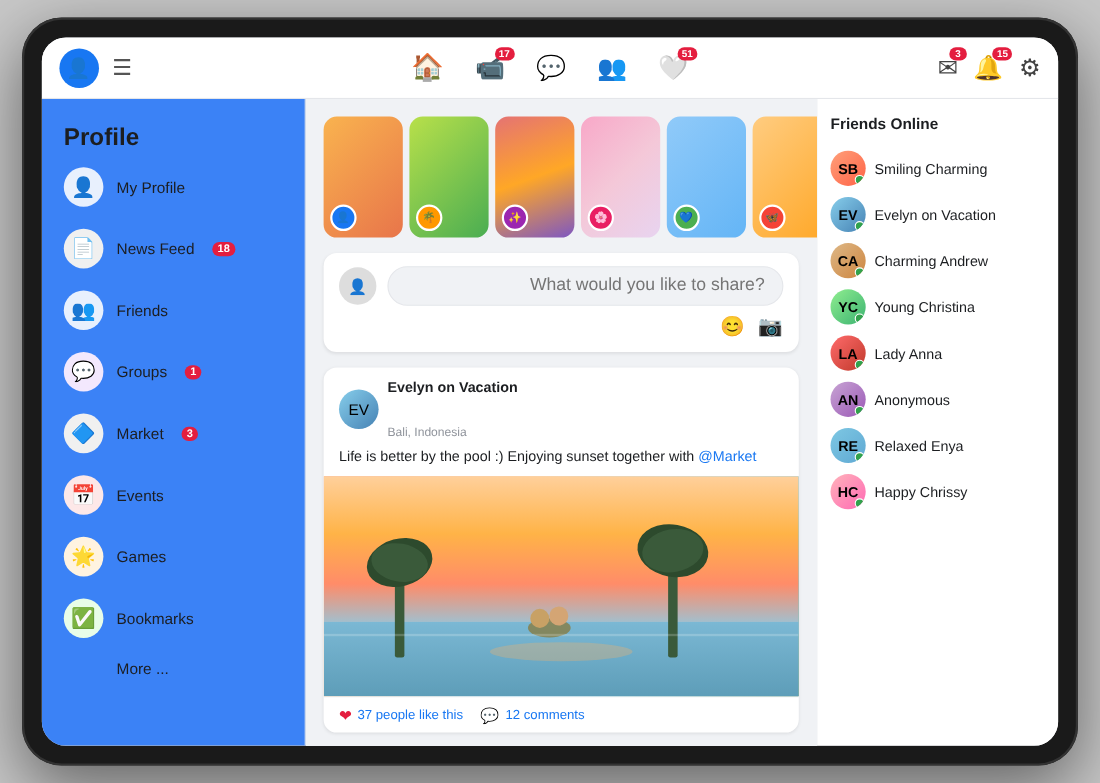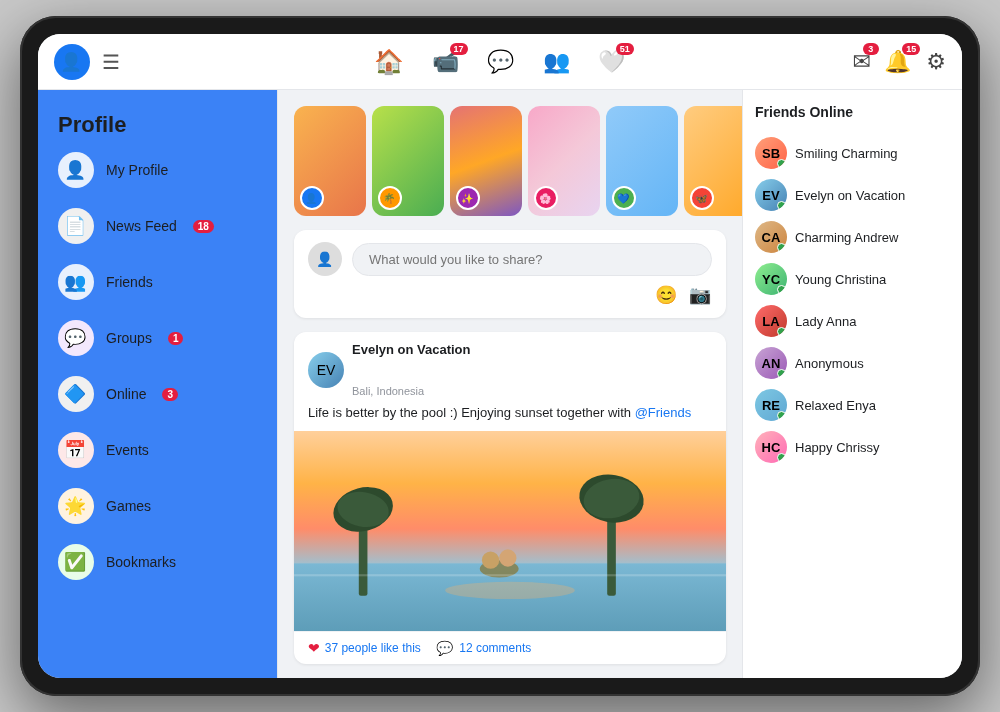--- a/index.html
+++ b/index.html
@@ -159,25 +159,26 @@
       flex-shrink: 0;
       overflow: hidden;
       display: flex; align-items: center; justify-content: center;
       font-size: 14px; color: #888;
     }
     .post-input {
       flex: 1;
       border: 1px solid #e4e6ea;
       border-radius: 20px;
       padding: 8px 16px;
-      font-size: 13px;
+      font-size: 16px;
       color: #0369a1;
       background: #f0f2f5;
       outline: none;
       cursor: pointer;
+      text-align: right;
     }
     .post-actions {
       display: flex;
       gap: 12px;
       justify-content: flex-end;
       margin-top: 8px;
       font-size: 18px;
       color: #aaa;
     }
     
@@ -410,34 +411,37 @@
           <div class="sidebar-icon icon-friends">👥</div>
           <span class="sidebar-label">Friends</span>
         </div>
         <div class="sidebar-item">
           <div class="sidebar-icon icon-groups">💬</div>
           <span class="sidebar-label">Groups</span>
           <span class="sidebar-badge">1</span>
         </div>
         <div class="sidebar-item">
           <div class="sidebar-icon icon-market">🔷</div>
-          <span class="sidebar-label">Online</span>
+          <span class="sidebar-label">Market</span>
           <span class="sidebar-badge">3</span>
         </div>
         <div class="sidebar-item">
           <div class="sidebar-icon icon-events">📅</div>
           <span class="sidebar-label">Events</span>
         </div>
         <div class="sidebar-item">
           <div class="sidebar-icon icon-games">🌟</div>
           <span class="sidebar-label">Games</span>
         </div>
         <div class="sidebar-item">
           <div class="sidebar-icon icon-bookmarks">✅</div>
           <span class="sidebar-label">Bookmarks</span>
+        </div>
+        <div class="sidebar-item">
+          <span class="sidebar-label" style="padding-left:48px;">More ...</span>
         </div>
       </aside>
 
       <main class="feed">
 
         <div class="stories-row">
           <div class="story-card story-1">
             <div class="story-avatar" style="background:#1877f2;">👤</div>
           </div>
           <div class="story-card story-2">
@@ -470,21 +474,21 @@
 
         <div class="feed-post">
           <div class="post-header">
             <div class="post-user-avatar fa-2">EV</div>
             <div class="post-user-info">
               <div class="post-user-name">Evelyn on Vacation</div>
               <div class="post-location">Bali, Indonesia</div>
             </div>
           </div>
           <div class="post-text">
-            <span>Life is better by the pool :) Enjoying sunset together with </span><span class="mention">@Friends</span>
+            <span>Life is better by the pool :) Enjoying sunset together with </span><span class="mention">@Market</span>
           </div>
 
           <div class="post-image-placeholder">
             <svg width="100%" height="100%" viewBox="0 0 400 200" preserveAspectRatio="xMidYMid slice">
               <defs>
                 <linearGradient id="sky" x1="0" y1="0" x2="0" y2="1">
                   <stop offset="0%" stop-color="#ffd4a8"></stop>
                   <stop offset="40%" stop-color="#ffb347"></stop>
                   <stop offset="70%" stop-color="#ff8c69"></stop>
                   <stop offset="100%" stop-color="#87ceeb"></stop>

